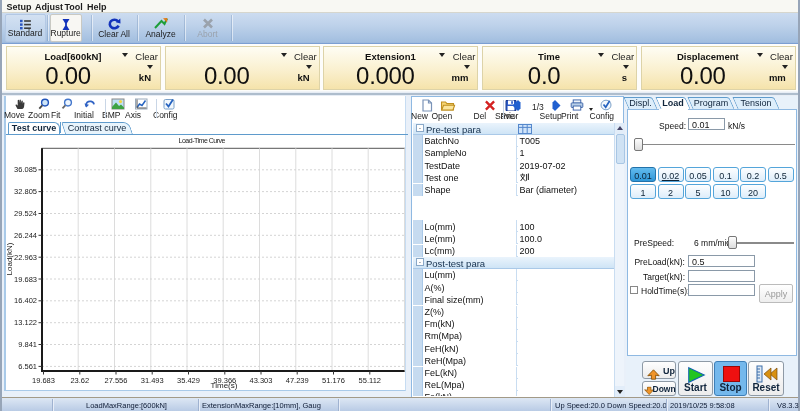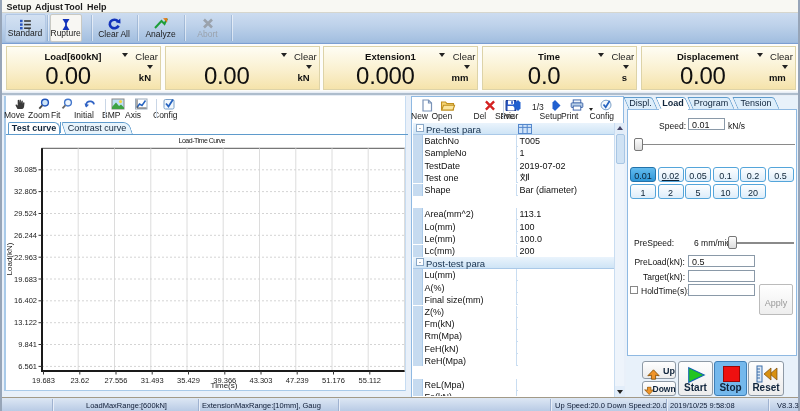--- a/index.html
+++ b/index.html
@@ -387,25 +387,20 @@
               <line x1="8.4" y1="0.5" x2="8.4" y2="7"></line>
               <path d="M6.6 7 L5.6 8.2"></path>
             </g>
           </svg></div>
       </div>
 <div class="trow" style="top:86.5px">
         <div class="gut"></div>
         <div class="c1">Shape</div>
         <div class="c2">Bar (diameter)</div>
       </div>
-<div class="trow" style="top:110.9px">
-        <div class="gut"></div>
-        <div class="c1">Area(mm^2)</div>
-        <div class="c2">113.1</div>
-      </div>
 <div class="trow" style="top:123.1px">
         <div class="gut"></div>
         <div class="c1">Lo(mm)</div>
         <div class="c2">100</div>
       </div>
 <div class="trow" style="top:135.3px">
         <div class="gut"></div>
         <div class="c1">Le(mm)</div>
         <div class="c2">100.0</div>
       </div>
@@ -449,20 +444,25 @@
         <div class="c2"></div>
       </div>
 <div class="trow" style="top:257.3px">
         <div class="gut"></div>
         <div class="c1">ReH(Mpa)</div>
         <div class="c2"></div>
       </div>
 <div class="trow" style="top:245.1px">
         <div class="gut"></div>
         <div class="c1">FeH(kN)</div>
+        <div class="c2"></div>
+      </div>
+<div class="trow" style="top:269.5px">
+        <div class="gut"></div>
+        <div class="c1">FeL(kN)</div>
         <div class="c2"></div>
       </div>
 <div class="trow" style="top:281.7px">
         <div class="gut"></div>
         <div class="c1">ReL(Mpa)</div>
         <div class="c2"></div>
       </div>
 <div class="trow" style="top:293.9px">
         <div class="gut"></div>
         <div class="c1">Fe(kN)</div>
@@ -518,21 +518,21 @@
 <div class="rlabel" style="left:66px;top:128px;">6 mm/min</div>
 <div class="abs" style="left:98px;top:132px;width:68px;height:1.5px;background:#8a8a8a;"></div>
 <div class="abs" style="left:100px;top:126px;width:9px;height:13px;background:linear-gradient(#fdfdfd,#dcdcdc);border:1px solid #777;border-radius:2px;"></div>
 <div class="rlabel" style="left:6px;top:147px;width:51px;text-align:right;">PreLoad(kN):</div>
 <div class="ipt" style="left:60px;top:145px;width:67px;">0.5</div>
 <div class="rlabel" style="left:6px;top:162px;width:51px;text-align:right;">Target(kN):</div>
 <div class="ipt" style="left:60px;top:160px;width:67px;"></div>
 <div class="abs" style="left:1.5px;top:176px;width:8px;height:8px;border:1px solid #888;background:#fff;"></div>
 <div class="rlabel" style="left:13px;top:176px;">HoldTime(s):</div>
 <div class="ipt" style="left:60px;top:174px;width:67px;"></div>
-<div class="abs" style="left:131px;top:174px;width:34px;height:31px;border:1px solid #bbb;border-radius:2px;background:linear-gradient(#fff,#eee);font-size:9px;color:#9a9a9a;text-align:center;padding-top:13px;">Apply</div>
+<div class="abs" style="left:131px;top:174px;width:34px;height:19px;border:1px solid #bbb;border-radius:2px;background:linear-gradient(#fff,#eee);font-size:9px;color:#9a9a9a;text-align:center;padding-top:4px;">Apply</div>
 </div>
 <div class="abtn" style="left:16px;top:265px;width:34px;height:18px;">
         <span style="position:absolute;left:4px;top:3.5px;"><svg width="13" height="11" viewBox="0 0 13 11">
             <path d="M6.5 0.8 L12.2 6.8 L8.6 6.2 L8.6 10.2 L4.4 10.2 L4.4 6.2 L0.8 6.8 Z" fill="#f09428" stroke="#8a5408" stroke-width="0.9"></path>
           </svg></span>
         <span style="position:absolute;left:20px;top:3.5px;font-size:9px;font-weight:bold;color:#10253c;">Up</span>
       </div>
 <div class="abtn" style="left:16px;top:284.5px;width:34px;height:15px;">
         <span style="position:absolute;left:0.5px;top:2px;transform:scale(0.8);transform-origin:left top;"><svg width="13" height="11" viewBox="0 0 13 11">
             <path d="M6.5 10.2 L12.2 4.2 L8.6 4.8 L8.6 0.8 L4.4 0.8 L4.4 4.8 L0.8 4.2 Z" fill="#f09428" stroke="#8a5408" stroke-width="0.9"></path>

